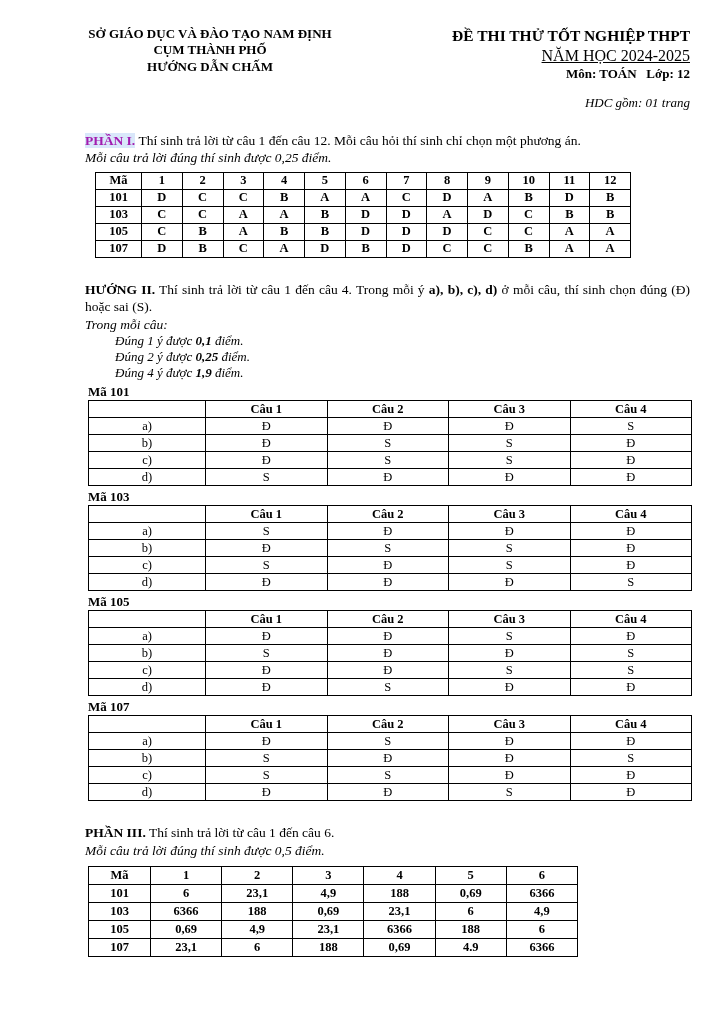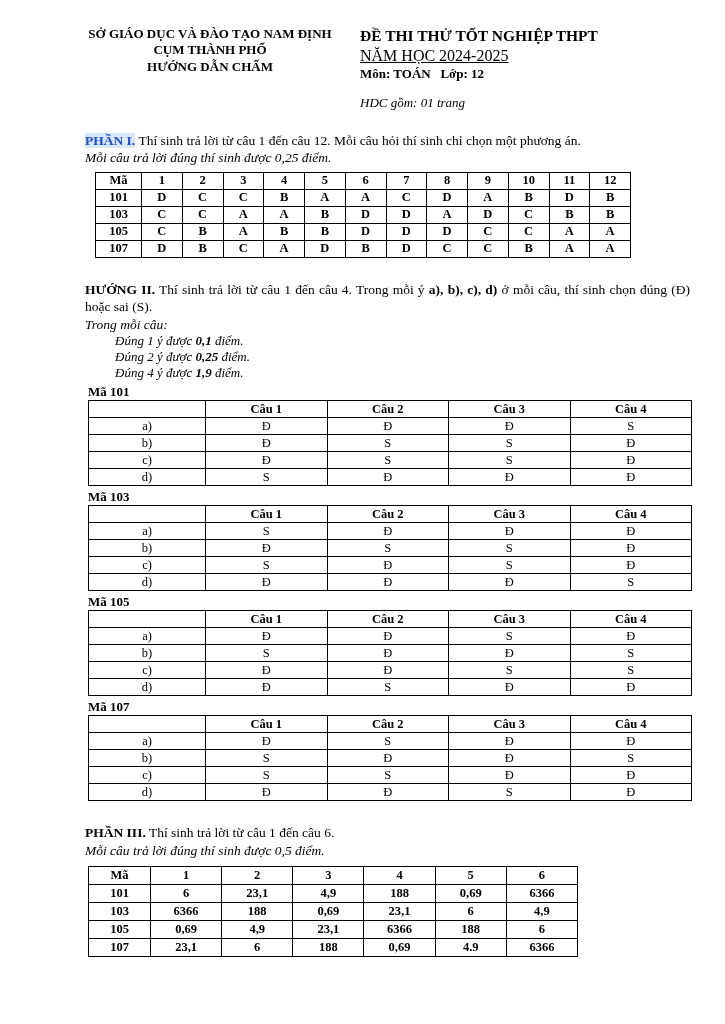--- a/index.html
+++ b/index.html
@@ -17,21 +17,21 @@
   }
   .bold { font-weight: bold; }
   .italic { font-style: italic; }
   .underline { }
   .justify { text-align: justify; }
 
   
   .header { display: flex; margin-bottom: 20px; }
   .h-left { width: 300px; text-align: center; line-height: 1.25; }
   .h-left div { font-weight: bold; font-size: 13px; }
-  .h-right { flex: 1; text-align: left; line-height: 1.28; }
+  .h-right { flex: 1; text-align: right; line-height: 1.28; }
   .h-title { font-weight: bold; font-size: 15.5px; }
   .h-year { font-weight: normal; font-size: 16px; text-decoration: underline; }
   .h-subject { font-weight: bold; font-size: 13px; white-space: pre; }
   .h-pages { font-style: italic; font-size: 13px; margin-top: 12px; }
 
   
   .para { margin-left: 25px; line-height: 1.3; }
   .part-label { font-weight: bold; }
   .part1-label { color: #1a56b0; background: #d9e7fa; }
   .scoring-line { margin-left: 55px; font-style: italic; line-height: 16px; font-size: 13px; }
@@ -68,21 +68,21 @@
       <div class="underline">HƯỚNG DẪN CHẤM</div>
     </div>
     <div class="h-right">
       <div class="h-title">ĐỀ THI THỬ TỐT NGHIỆP THPT</div>
       <div class="h-year">NĂM HỌC 2024-2025</div>
       <div class="h-subject">Môn: TOÁN   Lớp: 12</div>
       <div class="h-pages">HDC gồm: 01 trang</div>
     </div>
   </div>
 
-  <p class="para"><span class="part-label part1-label" style="color: #1d4ed8; background: rgb(217, 231, 250);">PHẦN I.</span><span> Thí sinh trả lời từ câu 1 đến câu 12. Mỗi câu hỏi thí sinh chỉ chọn một phương án.</span></p>
+  <p class="para"><span class="part-label part1-label" style="color: #a21caf; background: rgb(217, 231, 250);">PHẦN I.</span><span> Thí sinh trả lời từ câu 1 đến câu 12. Mỗi câu hỏi thí sinh chỉ chọn một phương án.</span></p>
   <p class="para italic">Mỗi câu trả lời đúng thí sinh được 0,25 điểm.</p>
   <table class="t1">
       <thead>
         <tr>
           <th>Mã</th>
           <th>1</th>
           <th>2</th>
           <th>3</th>
           <th>4</th>
           <th>5</th>

